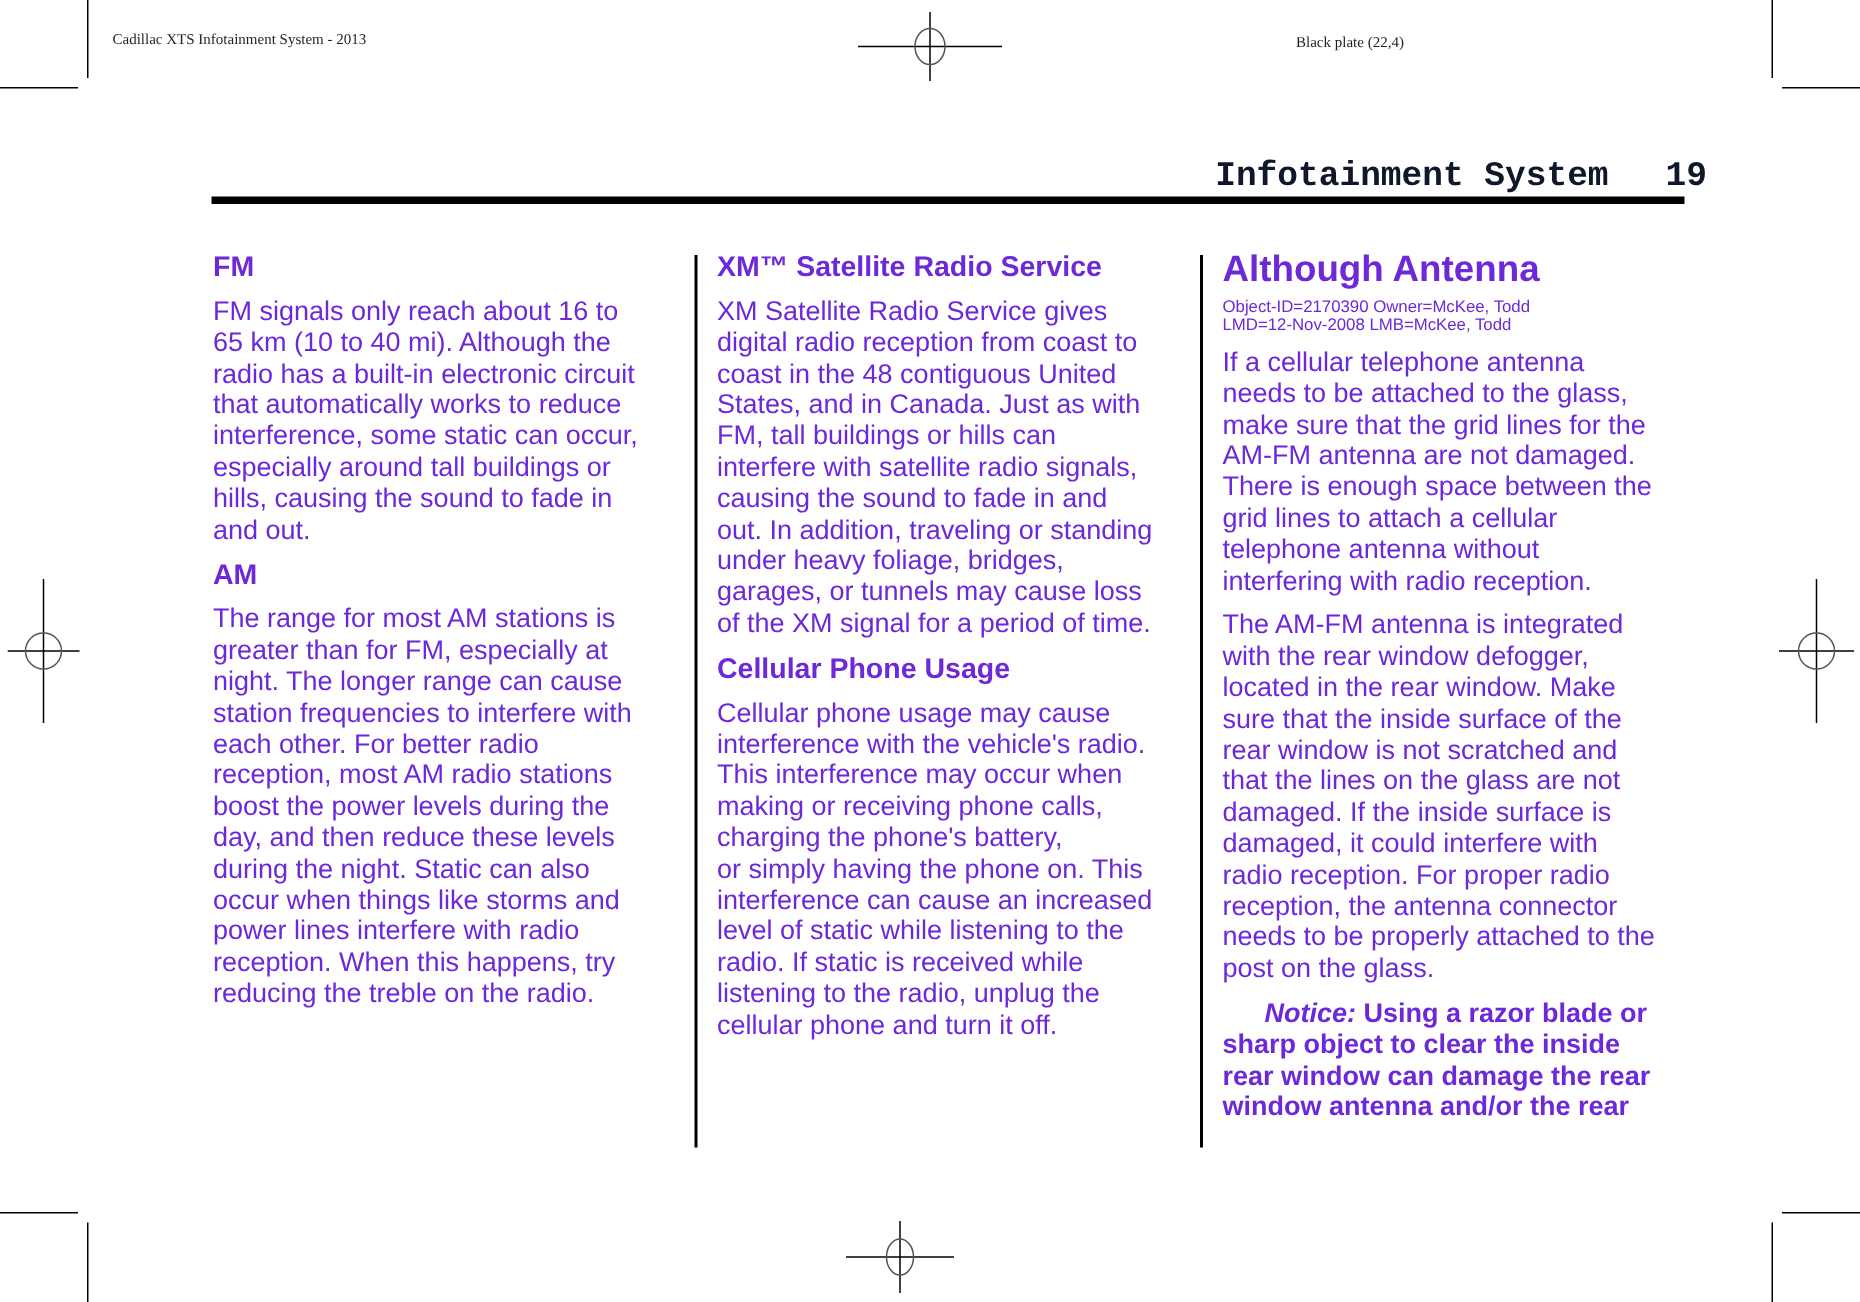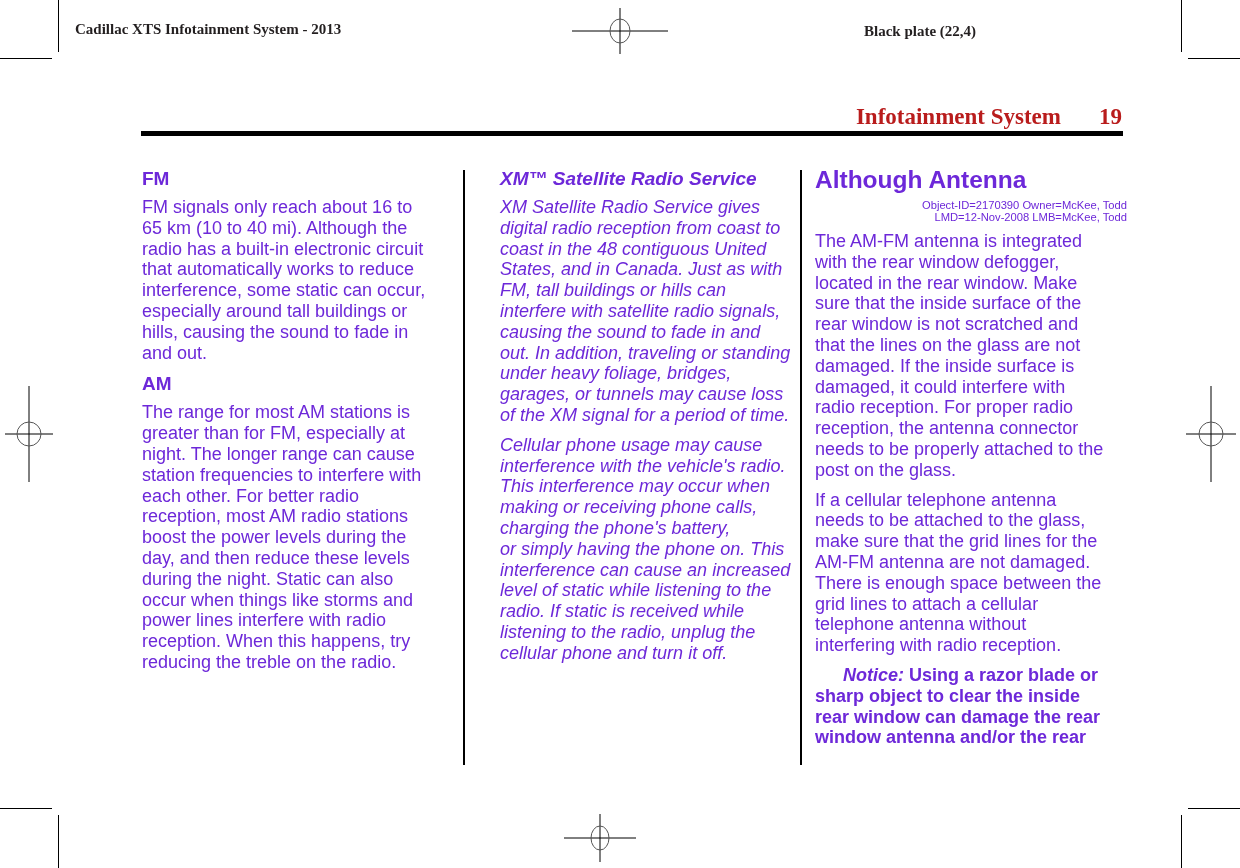--- a/index.html
+++ b/index.html
@@ -1,31 +1,31 @@
 <!DOCTYPE html>
 <html><head>
 <meta charset="utf-8">
 <style>
   html, body { margin:0; padding:0; background:#ffffff; }
   body { width:1240px; height:868px; position:relative; overflow:hidden; color:#231f20; }
   .mark { position:absolute; background:#000; }
   .reg { position:absolute; }
-  .plate-text { position:absolute; font-family:"Liberation Serif", serif; font-size:15px; color:#231f20; white-space:nowrap;font-weight:bold; }
-  .running-head { position:absolute; top:104px; right:118px; font-family:Liberation Serif, serif; font-weight:bold; font-size:23px; color:#b91c1c; white-space:nowrap; }
+  .plate-text { position:absolute; font-family:"Liberation Serif", serif; font-size:10px; color:#231f20; white-space:nowrap; }
+  .running-head { position:absolute; top:104px; right:102px; font-family:Liberation Mono, monospace; font-weight:bold; font-size:23px; color:#0f172a; white-space:nowrap; }
   .running-head .num { margin-left:38px; }
   .head-rule { position:absolute; left:141px; top:131px; width:982px; height:5px; background:#000; }
   .col { position:absolute; top:165px; font-family:"Liberation Sans", sans-serif; color:#6d28d9; }
   .col1 { left:142px; width:310px; }
-  .col2 { left:500px; width:310px;font-style:italic; }
+  .col2 { left:478px; width:310px; }
   .col3 { left:815px; width:312px; }
   .vrule { position:absolute; top:170px; width:1.5px; height:595px; background:#000; }
   h2 { font-size:19px; font-weight:bold; margin:2px 0 6px 0; line-height:24px; }
   h1 { font-size:24.5px; font-weight:bold; margin:0 0 4px 0; line-height:30px; }
   p { font-size:18px; line-height:20.8px; margin:0 0 9px 0; white-space:pre-line; }
-  .meta { font-size:11.2px; line-height:12px; margin:0 0 8px 0; white-space:pre-line;text-align:right; }
+  .meta { font-size:11.2px; line-height:12px; margin:0 0 8px 0; white-space:pre-line; }
   .notice { font-weight:bold; }
   .notice .lbl { font-style:italic;margin-left:28px; }
 </style>
 </head>
 <body>
 
 <div class="mark" style="left:58px;top:0;width:1px;height:52px;"></div>
 <div class="mark" style="left:0;top:58px;width:52px;height:1px;"></div>
 <div class="mark" style="left:1181px;top:0;width:1px;height:52px;"></div>
 <div class="mark" style="left:1188px;top:58px;width:52px;height:1px;"></div>
@@ -98,54 +98,55 @@
 digital radio reception from coast to
 coast in the 48 contiguous United
 States, and in Canada. Just as with
 FM, tall buildings or hills can
 interfere with satellite radio signals,
 causing the sound to fade in and
 out. In addition, traveling or standing
 under heavy foliage, bridges,
 garages, or tunnels may cause loss
 of the XM signal for a period of time.</p>
+  <h2>Cellular Phone Usage</h2>
   <p>Cellular phone usage may cause
 interference with the vehicle's radio.
 This interference may occur when
 making or receiving phone calls,
 charging the phone's battery,
 or simply having the phone on. This
 interference can cause an increased
 level of static while listening to the
 radio. If static is received while
 listening to the radio, unplug the
 cellular phone and turn it off.</p>
 </div>
 
 <div class="col col3">
   <h1>Although Antenna</h1>
   <div class="meta">Object-ID=2170390 Owner=McKee, Todd
 LMD=12-Nov-2008 LMB=McKee, Todd</div>
+  <p>If a cellular telephone antenna
+needs to be attached to the glass,
+make sure that the grid lines for the
+AM-FM antenna are not damaged.
+There is enough space between the
+grid lines to attach a cellular
+telephone antenna without
+interfering with radio reception.</p>
   <p>The AM-FM antenna is integrated
 with the rear window defogger,
 located in the rear window. Make
 sure that the inside surface of the
 rear window is not scratched and
 that the lines on the glass are not
 damaged. If the inside surface is
 damaged, it could interfere with
 radio reception. For proper radio
 reception, the antenna connector
 needs to be properly attached to the
 post on the glass.</p>
-  <p>If a cellular telephone antenna
-needs to be attached to the glass,
-make sure that the grid lines for the
-AM-FM antenna are not damaged.
-There is enough space between the
-grid lines to attach a cellular
-telephone antenna without
-interfering with radio reception.</p>
   <p class="notice"><span class="lbl">Notice:</span><span> Using a razor blade or
 sharp object to clear the inside
 rear window can damage the rear
 window antenna and/or the rear</span></p>
 </div>
 
 </body></html>

